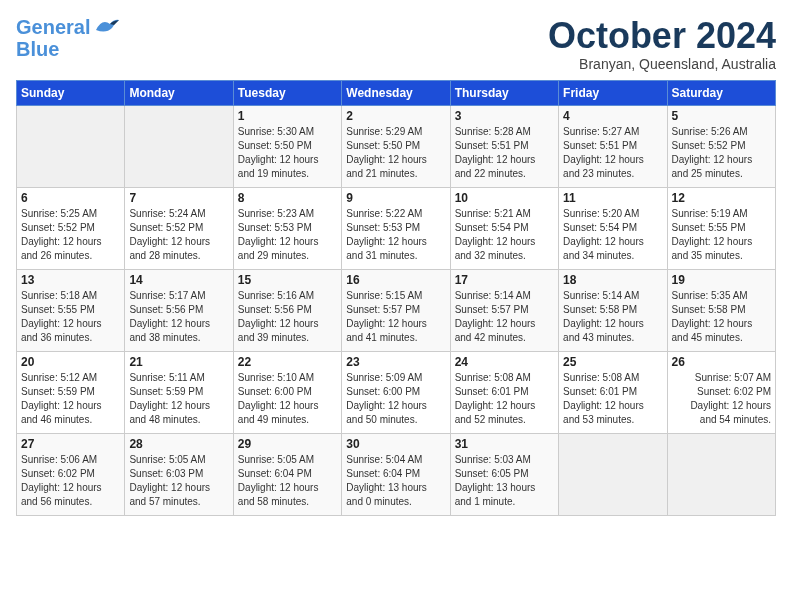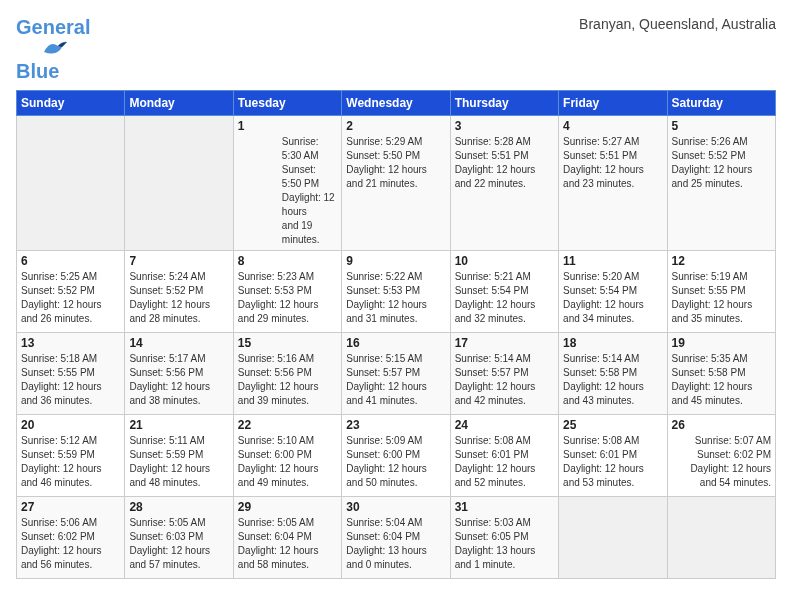--- a/index.html
+++ b/index.html
@@ -82,33 +82,34 @@
     }
     .empty {
       background: #f0f0f0 !important;
     }
   </style>
 </head>
 <body>
 
 <div class="header">
   <div class="logo">
-    <div style="display:flex;align-items:center;flex-direction:column;">
+    <div style="display:flex;align-items:center;">
       <span class="logo-text">
         <span>General</span>
       </span>
 
       <svg width="28" height="22" viewBox="0 0 28 22" style="margin-left:2px;">
         <path d="M4 14 Q10 2 18 8 Q22 3 27 4 Q22 8 20 12 Q14 18 4 14Z" fill="#4a90d9"></path>
         <path d="M18 8 Q20 5 27 4 Q24 7 22 9Z" fill="#1a3a5c"></path>
       </svg>
     </div>
     <span class="logo-text" style="color:#4a90d9;font-size:20px;font-weight:bold;">Blue</span>
   </div>
   <div class="title-block">
+    <div class="month-title">October 2024</div>
     <div class="subtitle">Branyan, Queensland, Australia</div>
   </div>
 </div>
 
 <table>
   <thead>
     <tr id="header-row">
     <th>Sunday</th>
         <th>Monday</th>
         <th>Tuesday</th>
@@ -117,21 +118,21 @@
         <th>Friday</th>
         <th>Saturday</th>
       </tr>
   </thead>
   <tbody id="calendar-body">
   <tr>
         <td class="empty"></td>
         <td class="empty"></td>
         <td>
           <span class="day-num">1</span>
-          <div class="day-info" style="white-space: pre-line; margin-left: 44px;">Sunrise: 5:30 AM
+          <div class="day-info" style="white-space: pre-line;">Sunrise: 5:30 AM
 Sunset: 5:50 PM
 Daylight: 12 hours
 and 19 minutes.</div>
         </td>
         <td>
           <span class="day-num">2</span>
           <div class="day-info" style="white-space: pre-line;">Sunrise: 5:29 AM
 Sunset: 5:50 PM
 Daylight: 12 hours
 and 21 minutes.</div>

